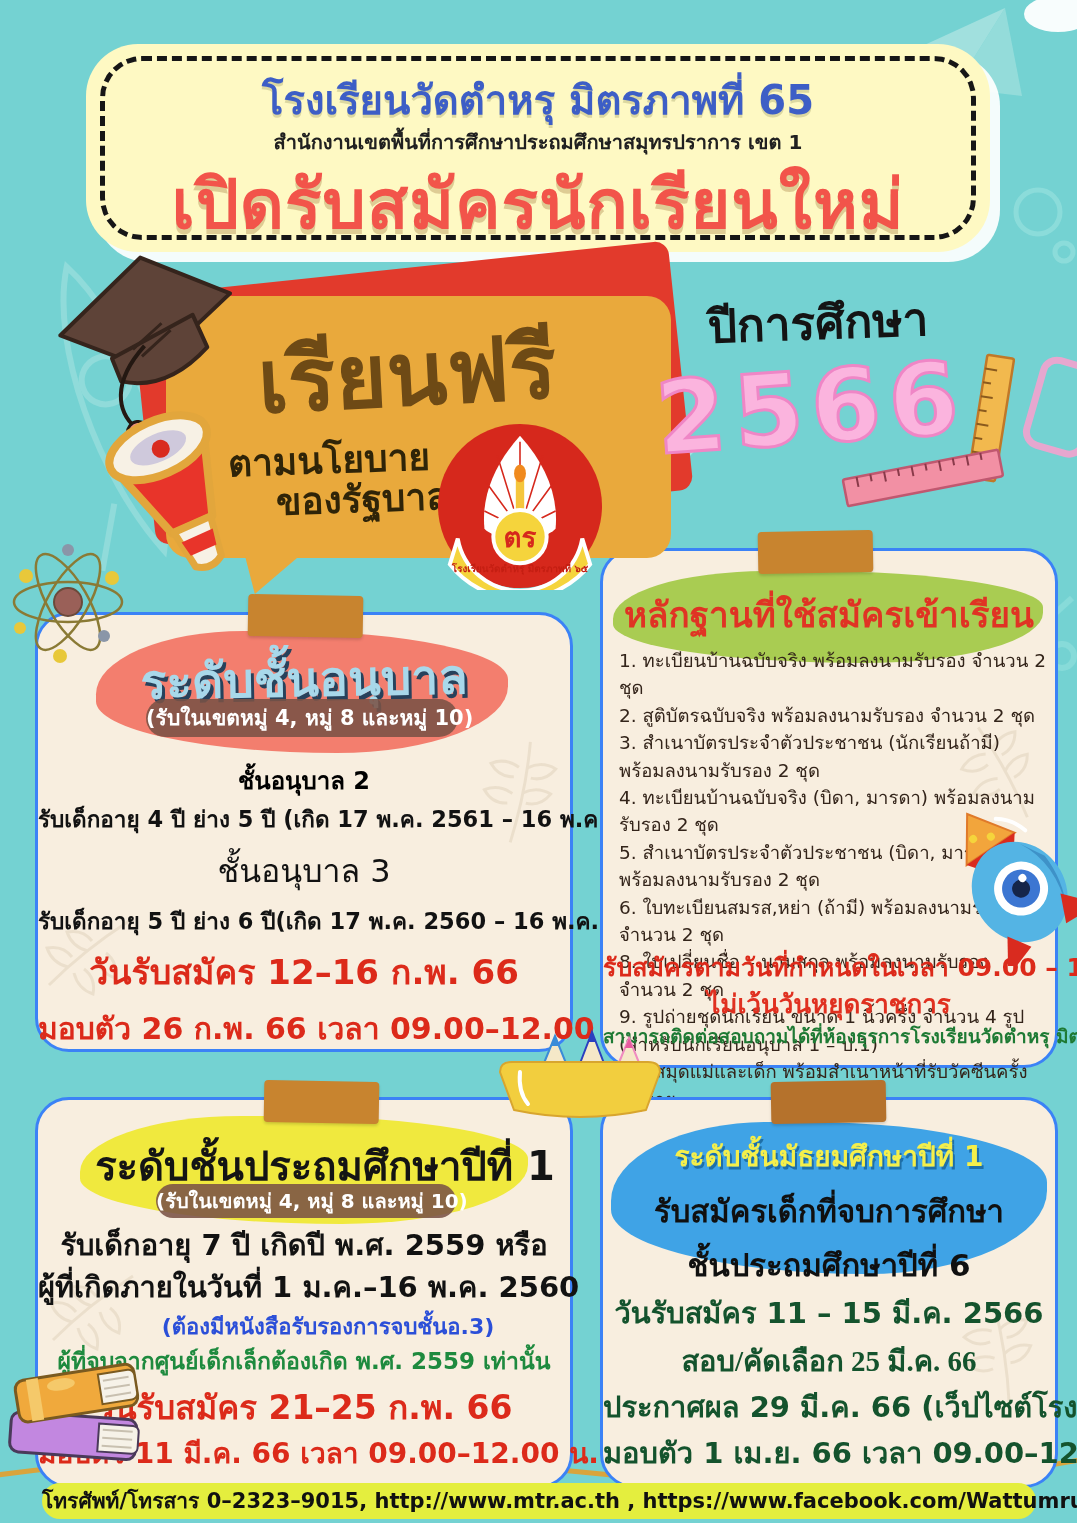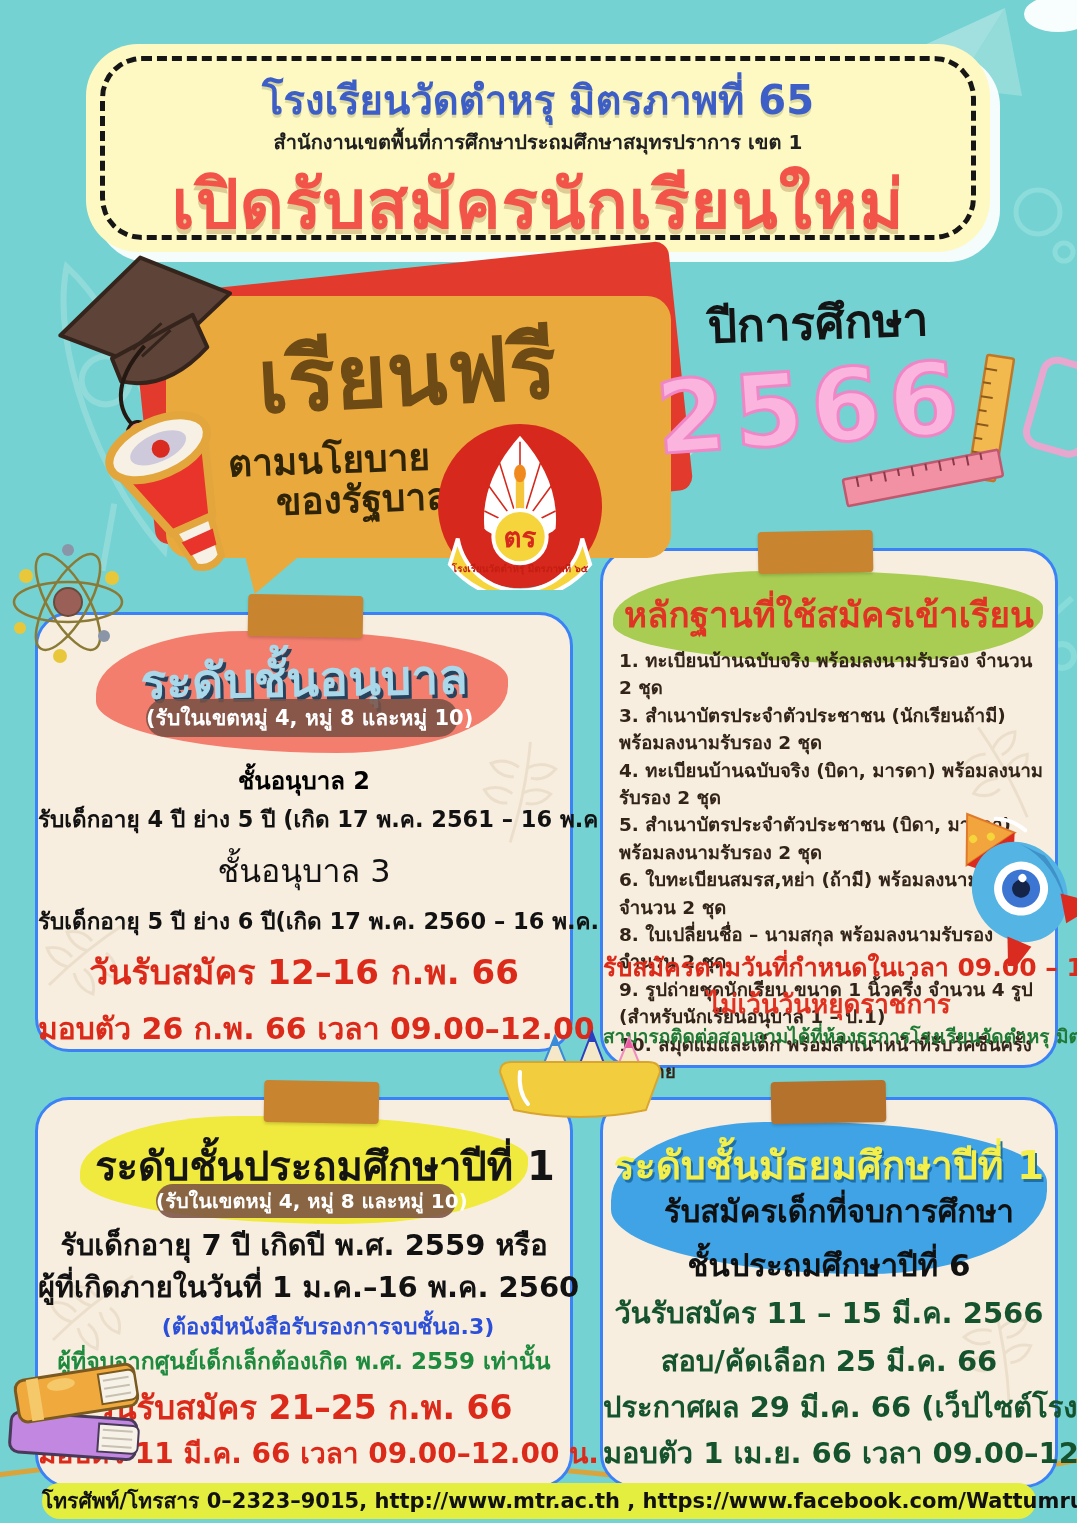--- a/index.html
+++ b/index.html
@@ -55,39 +55,39 @@
   .kg-k2-title{left:0;top:146px;width:100%;font-size:24px;font-weight:800;color:#000000;}
   .kg-k2-detail{left:0;top:186px;width:100%;font-size:22.5px;font-weight:600;color:#121212;}
   .kg-k3-title{left:0;top:230px;width:100%;font-size:32px;font-weight:400;color:#121212;}
   .kg-k3-detail{left:0;top:288px;width:100%;font-size:22.5px;font-weight:600;color:#121212;}
   .kg-apply{left:0;top:330px;width:100%;font-size:34px;font-weight:800;color:#DC2A1A;}
   .kg-report{left:0;top:390px;width:100%;font-size:30px;font-weight:800;color:#DC2A1A;}
 
   .doc-brush{left:10px;top:20px;width:430px;height:92px;background:#A9CC52;}
   .doc-title{left:0;top:36px;width:100%;font-size:35px;font-weight:800;color:#E03324;}
   .doc-list{left:16px;top:96px;width:428px;font-size:18.5px;line-height:27.4px;
-    font-weight:700;color:#33241A;}
+    font-weight:400;color:#33241A;}
   .doc-time{left:0;top:396px;width:100%;font-size:25px;font-weight:800;color:#DC2A1A;}
   .doc-holiday{left:0;top:432px;width:100%;font-size:26px;font-weight:800;color:#E03020;}
   .doc-contact{left:0;top:470px;width:100%;font-size:19px;font-weight:700;color:#1E7A34;}
 
   .p1-brush{left:42px;top:16px;width:448px;height:108px;background:#F0E93E;}
   .p1-title{left:0;top:34px;width:100%;font-size:40px;font-weight:800;color:#141414;padding-left:21px;}
   .p1-pill{left:118px;top:84px;width:300px;height:34px;font-size:20px;line-height:34px;}
   .p1-line1{left:0;top:122px;width:100%;font-size:29px;font-weight:800;color:#121212;}
   .p1-line2{left:0;top:164px;width:100%;font-size:29px;font-weight:800;color:#121212;}
   .p1-note-blue{left:0;top:209px;width:100%;font-size:22px;font-weight:700;color:#2B4FD8;margin-left:24px;}
   .p1-note-green{left:0;top:243px;width:100%;font-size:23px;font-weight:700;color:#1E8A3E;}
   .p1-apply{left:0;top:281px;width:100%;font-size:33px;font-weight:800;color:#DC2A1A;}
   .p1-report{left:0;top:331px;width:100%;font-size:28px;font-weight:800;color:#DC2A1A;}
 
   .m1-brush{left:8px;top:22px;width:436px;height:152px;background:#3FA3E6;}
-  .m1-title{left:0;top:34px;width:100%;font-size:39px;font-weight:800;color:#F5EF4A;
+  .m1-title{left:0;top:34px;width:100%;font-size:28px;font-weight:800;color:#F5EF4A;
     text-shadow:2px 3px 0 #1E6FA8;}
-  .m1-sub1{left:0;top:86px;width:100%;font-size:31px;font-weight:800;color:#101010;padding-left:10px;}
+  .m1-sub1{left:0;top:86px;width:100%;font-size:31px;font-weight:800;color:#101010;}
   .m1-sub2{left:0;top:140px;width:100%;font-size:31px;font-weight:800;color:#101010;}
   .m1-red{position:absolute;left:0;width:100%;text-align:center;white-space:nowrap;
     font-size:29px;font-weight:800;color:#14532d;}
 
   
   .footer-pill{left:42px;top:1483px;width:994px;height:36px;background:#E4EE3E;border-radius:18px;
     font-size:21px;line-height:36px;font-weight:700;color:#111;z-index:5;}
 
   .deco{position:absolute;}
   .leaves{opacity:.55;}
@@ -241,20 +241,21 @@
 
   <div class="card card-doc">
     <svg class="abs leaves" style="right:10px;top:180px;transform:rotate(100deg);" width="100" height="90">
         <use href="#leafBranch"></use>
       </svg>
     <div class="tape" style="left:155px;top:-20px;transform:rotate(-1deg);"></div>
     <div class="brush doc-brush"></div>
     <div class="abs ctr doc-title">หลักฐานที่ใช้สมัครเข้าเรียน</div>
     <div class="abs doc-list">
         <div class="doc-item">1. ทะเบียนบ้านฉบับจริง พร้อมลงนามรับรอง จำนวน 2 ชุด</div>
+        <div class="doc-item">2. สูติบัตรฉบับจริง พร้อมลงนามรับรอง จำนวน 2 ชุด</div>
         <div class="doc-item">3. สำเนาบัตรประจำตัวประชาชน (นักเรียนถ้ามี) พร้อมลงนามรับรอง 2 ชุด</div>
         <div class="doc-item">4. ทะเบียนบ้านฉบับจริง (บิดา, มารดา) พร้อมลงนามรับรอง 2 ชุด</div>
         <div class="doc-item">5. สำเนาบัตรประจำตัวประชาชน (บิดา, มารดา) พร้อมลงนามรับรอง 2 ชุด</div>
         <div class="doc-item">6. ใบทะเบียนสมรส,หย่า (ถ้ามี) พร้อมลงนามรับรอง จำนวน 2 ชุด</div>
         <div class="doc-item">8. ใบเปลี่ยนชื่อ – นามสกุล พร้อมลงนามรับรอง จำนวน 2 ชุด</div>
         <div class="doc-item">9. รูปถ่ายชุดนักเรียน ขนาด 1 นิ้วครึ่ง จำนวน 4 รูป</div>
         <div class="doc-item">(สำหรับนักเรียนอนุบาล 1 – ป.1)</div>
         <div class="doc-item">10. สมุดแม่และเด็ก พร้อมสำเนาหน้าที่รับวัคซีนครั้งสุดท้าย</div>
       </div>
     <div class="abs ctr doc-time">รับสมัครตามวันที่กำหนดในเวลา 09.00 – 15.30 น.</div>
@@ -330,20 +331,20 @@
   <div class="card card-m1">
     <svg class="abs leaves" style="right:12px;top:210px;transform:rotate(120deg);" width="100" height="90">
         <use href="#leafBranch"></use>
       </svg>
     <div class="tape" style="left:168px;top:-19px;background:#B5722C;transform:rotate(-1deg);"></div>
     <div class="brush m1-brush"></div>
     <div class="abs ctr m1-title">ระดับชั้นมัธยมศึกษาปีที่ 1</div>
     <div class="abs ctr m1-sub1">รับสมัครเด็กที่จบการศึกษา</div>
     <div class="abs ctr m1-sub2">ชั้นประถมศึกษาปีที่ 6</div>
     <div class="m1-red" style="top:190px;">วันรับสมัคร 11 – 15 มี.ค. 2566</div>
-    <div class="m1-red" style="top:238px;">สอบ/คัดเลือก 25 มี.ค. 66</div>
+    <div class="m1-red" style="top:238px;font-family:Liberation Serif, serif;">สอบ/คัดเลือก 25 มี.ค. 66</div>
     <div class="m1-red" style="top:284px;">ประกาศผล 29 มี.ค. 66 (เว็ปไซต์โรงเรียน)</div>
     <div class="m1-red" style="top:330px;">มอบตัว 1 เม.ย. 66 เวลา 09.00–12.00 น.</div>
   </div>
 
   <div class="abs ctr footer-pill">โทรศัพท์/โทรสาร 0–2323–9015, http://www.mtr.ac.th , https://www.facebook.com/Wattumrumittaphap65.mtr/</div>
 
 </div>
 
 </body></html>

